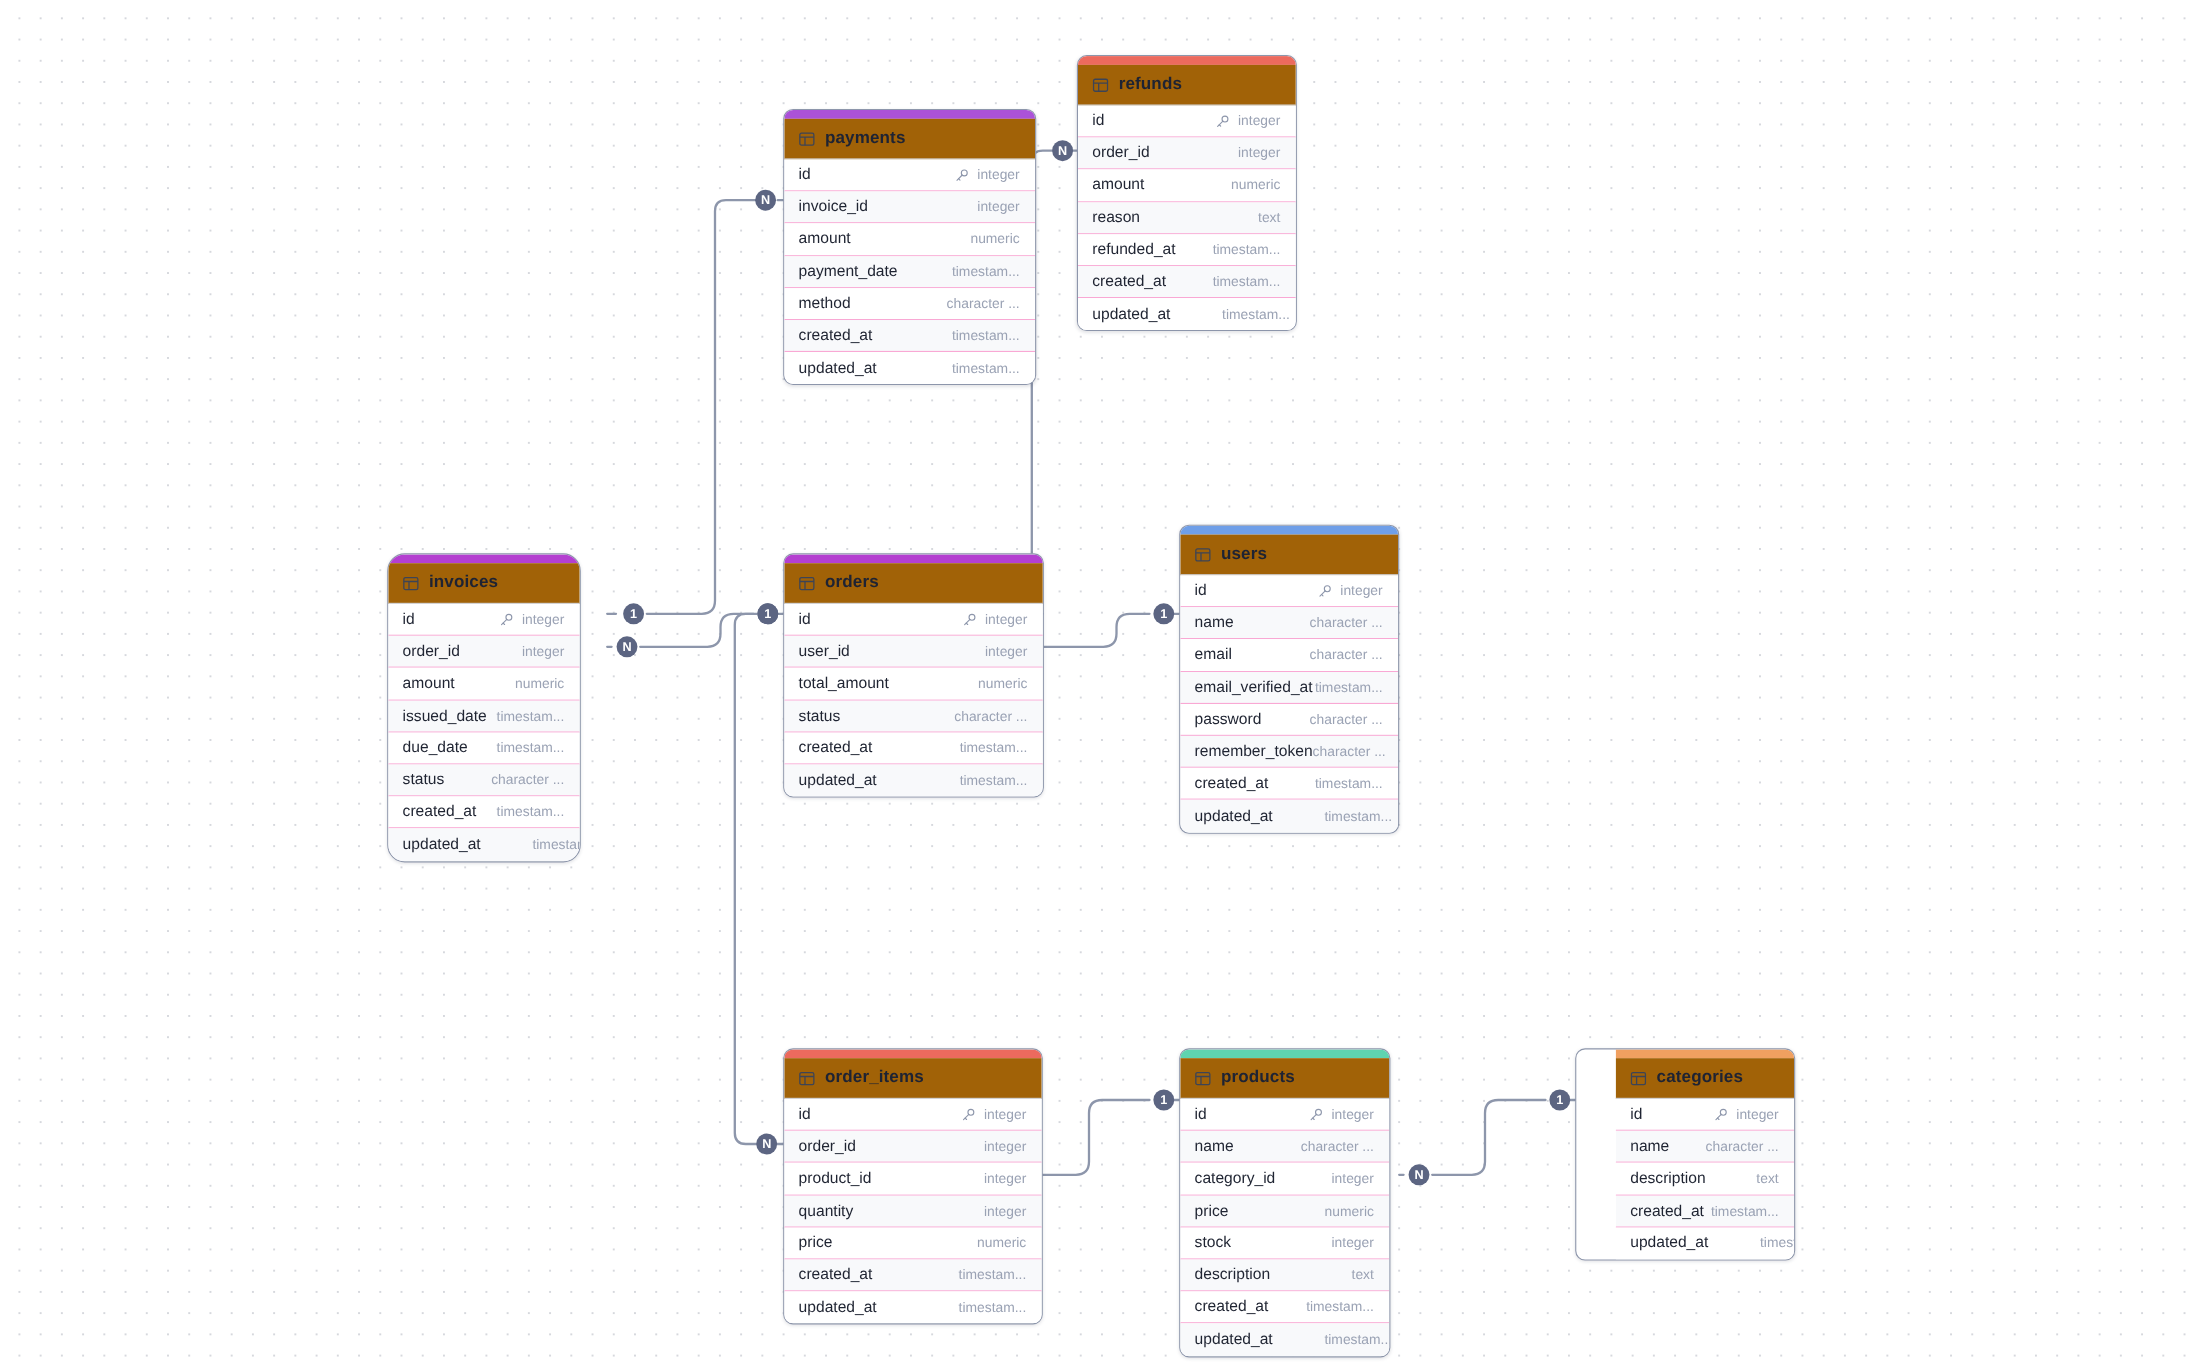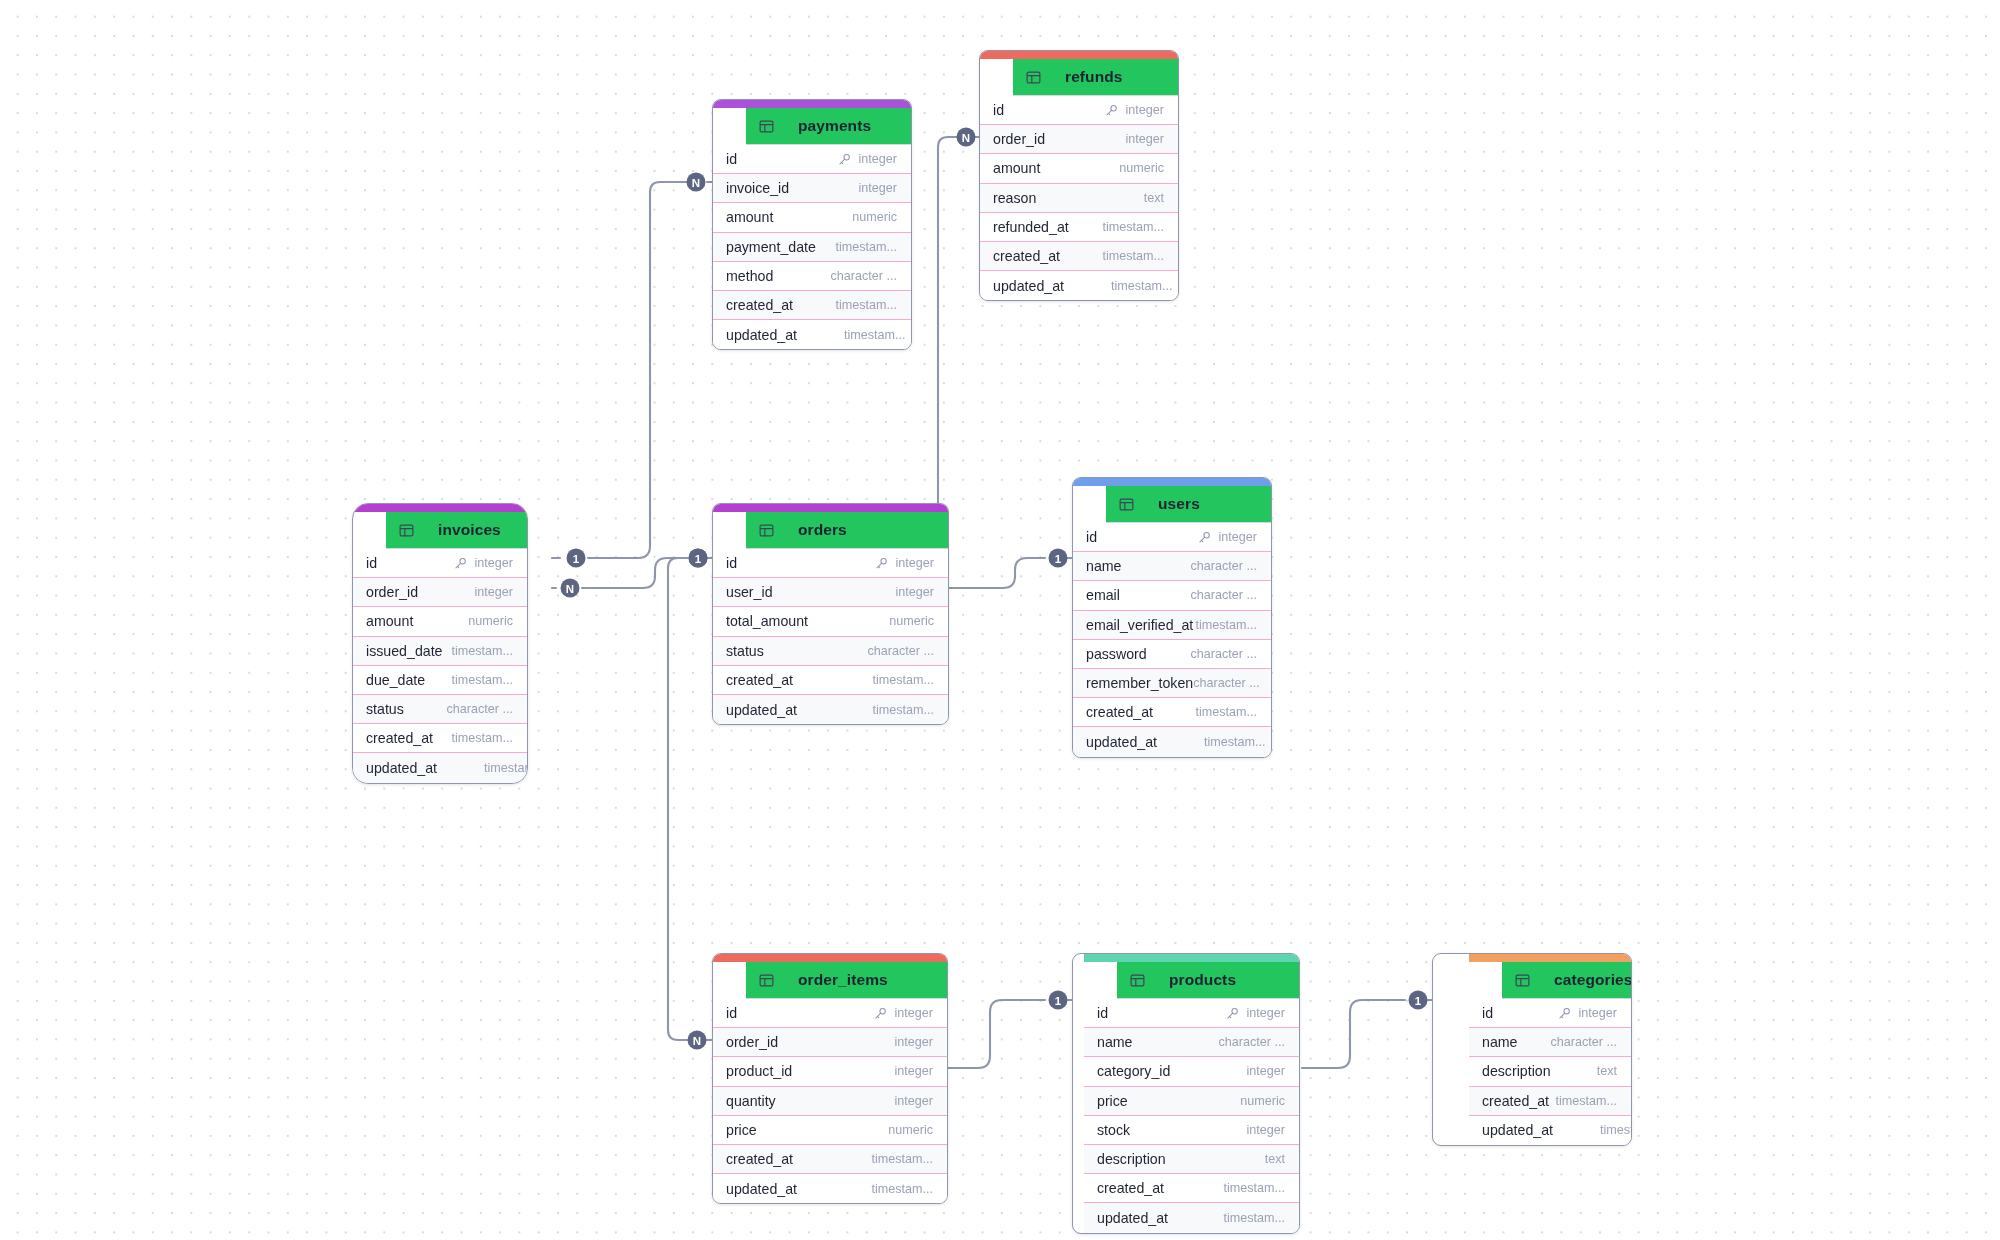--- a/index.html
+++ b/index.html
@@ -34,25 +34,24 @@
   .table-card {
     position: absolute;
     background: #ffffff;
     border: 1.3px solid #8d96ab;
     border-radius: 9px;
     overflow: hidden;
     box-shadow: 0 1px 3px rgba(40,48,70,0.13);
   }
   .accent-bar { height: 8px; width: 100%; }
   .table-head {
-    display: flex; align-items: center; gap: 24px;
-    background: #22c55e;
+    display: flex; align-items: center; gap: 9px;
+    background: #a16207;
     padding: 9px 14px 9px 13px;
     border-bottom: 1px solid #d2d7e1;
-    margin-left: 33px;
   }
   .tbl-icon { width: 15px; height: 15px; flex: 0 0 15px; display: block; }
   .table-title {
     font-size: 15.5px; font-weight: bold; color: #1e2333;
     letter-spacing: 0.1px; white-space: nowrap;
   }
   .col-row {
     display: flex; align-items: center; justify-content: space-between;
     padding: 0 14px 0 13px;
     height: 29.2px;
@@ -220,21 +219,21 @@
             <span class="col-type">timestam...</span>
           </span>
         </div>
         <div class="col-row">
           <span class="col-name">updated_at</span>
           <span class="col-right">
             <span class="col-type">timestam...</span>
           </span>
         </div>
       </div>
-      <div class="table-card" style="left: 712px; top: 99px; width: 200px;">
+      <div class="table-card" style="left: 712px; top: 99px; width: 230px;">
         <div class="accent-bar" style="background: rgb(171, 82, 216);"></div>
         <div class="table-head">
           <span>
             <svg class="tbl-icon" viewBox="0 0 16 16" fill="none" stroke="#3c4457" stroke-width="1.25">
               <rect x="1.2" y="2.2" width="13.6" height="11.6" rx="1.6"></rect>
               <line x1="1.2" y1="6" x2="14.8" y2="6"></line>
               <line x1="6.2" y1="6" x2="6.2" y2="13.8"></line>
             </svg>
           </span>
           <span class="table-title">payments</span>
@@ -536,21 +535,21 @@
             <span class="col-type">timestam...</span>
           </span>
         </div>
         <div class="col-row">
           <span class="col-name">updated_at</span>
           <span class="col-right">
             <span class="col-type">timestam...</span>
           </span>
         </div>
       </div>
-      <div class="table-card" style="left: 1072px; top: 953px; width: 228px; padding-left: 11px;">
+      <div class="table-card" style="left: 1072px; top: 953px; width: 192px;">
         <div class="accent-bar" style="background: rgb(95, 212, 176);"></div>
         <div class="table-head">
           <span>
             <svg class="tbl-icon" viewBox="0 0 16 16" fill="none" stroke="#3c4457" stroke-width="1.25">
               <rect x="1.2" y="2.2" width="13.6" height="11.6" rx="1.6"></rect>
               <line x1="1.2" y1="6" x2="14.8" y2="6"></line>
               <line x1="6.2" y1="6" x2="6.2" y2="13.8"></line>
             </svg>
           </span>
           <span class="table-title">products</span>

